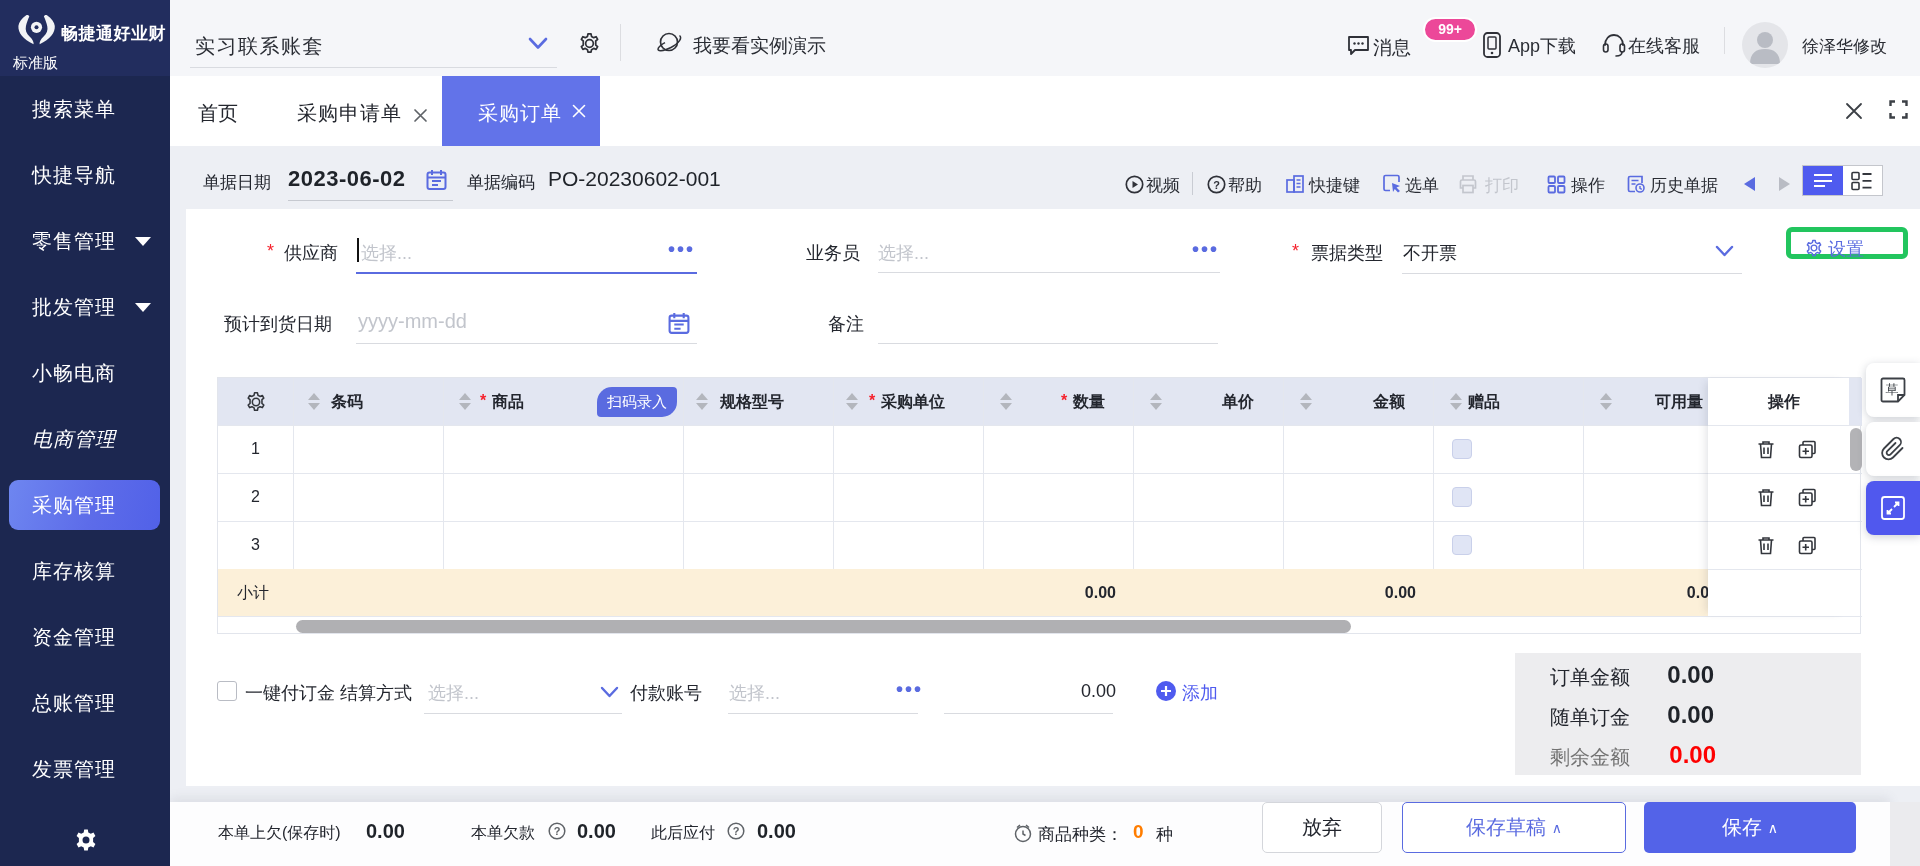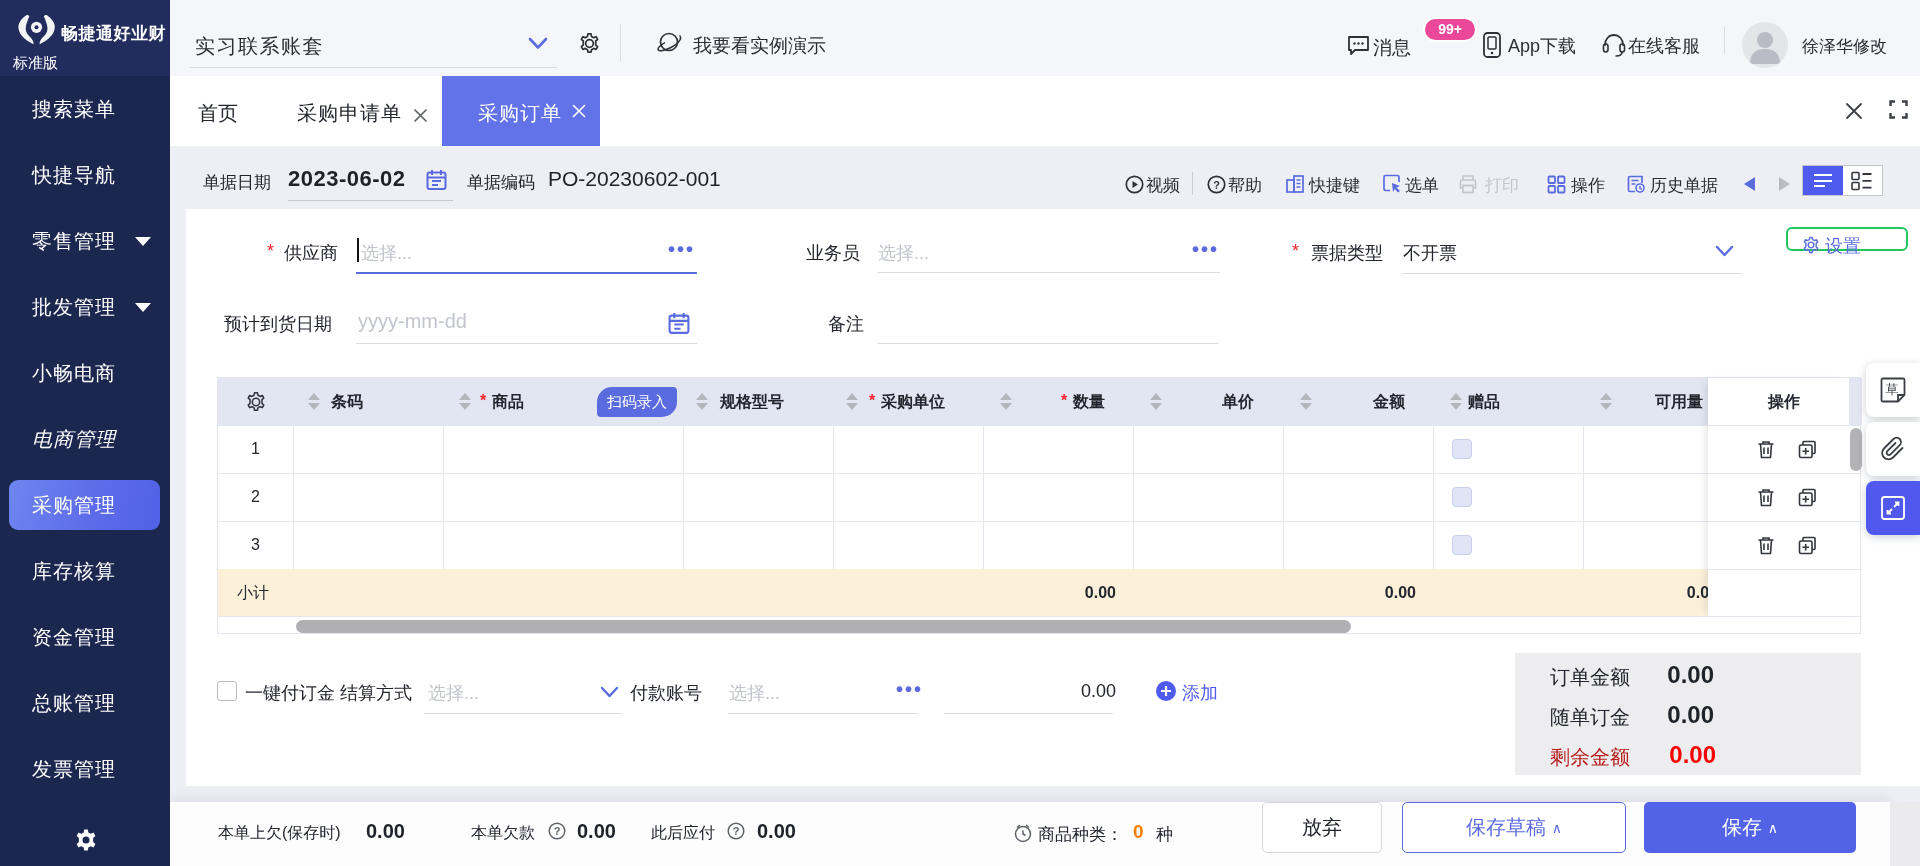--- a/index.html
+++ b/index.html
@@ -219,21 +219,21 @@
   <div class="abs ph" style="left:708px;top:95px;">选择...</div>
   <div class="uline" style="left:708px;top:126px;width:342px;"></div>
   <div class="abs dots3" style="left:1022px;top:92px;">•••</div>
   <div class="abs star" style="left:1122px;top:95px;">*</div>
   <div class="abs lbl" style="left:1141px;top:95px;">票据类型</div>
   <div class="abs lbl" style="left:1233px;top:95px;">不开票</div>
   <svg class="abs" style="left:1545px;top:99px" width="19" height="13" viewBox="0 0 19 13">
       <path d="M2 2 L9.5 10 L17 2" stroke="#5a6be0" stroke-width="2.4" fill="none" stroke-linecap="round" stroke-linejoin="round"></path>
     </svg>
   <div class="uline" style="left:1232px;top:127px;width:340px;"></div>
-  <div class="abs" style="left:1616px;top:81px;width:122px;height:24px;border:2px solid #22c55e;border-radius:6px;background:#fff;font-family:Liberation Mono, monospace;">
+  <div class="abs" style="left:1616px;top:81px;width:122px;height:32px;border:5px solid #22c55e;border-radius:6px;background:#fff;font-family:Liberation Mono, monospace;">
     <svg class="abs" style="left:14px;top:7px" width="18" height="18" viewBox="0 0 19 19">
         <path d="M9.5 6.5 A3 3 0 1 0 9.5 12.5 A3 3 0 1 0 9.5 6.5 M9.5 1.5 L10.8 1.5 L11.2 3.7 L13.1 4.8 L15.2 3.9 L16.5 6.2 L14.9 7.7 L14.9 11.3 L16.5 12.8 L15.2 15.1 L13.1 14.2 L11.2 15.3 L10.8 17.5 L8.2 17.5 L7.8 15.3 L5.9 14.2 L3.8 15.1 L2.5 12.8 L4.1 11.3 L4.1 7.7 L2.5 6.2 L3.8 3.9 L5.9 4.8 L7.8 3.7 L8.2 1.5 Z" fill="none" stroke="#5a6be0" stroke-width="1.5" stroke-linejoin="round"></path>
       </svg>
     <div class="abs" style="left:37px;top:5px;font-size:18px;color:#5a6be0;">设置</div>
   </div>
 
   <div class="abs lbl" style="left:54px;top:166px;">预计到货日期</div>
   <div class="abs ph" style="left:188px;top:164px;font-size:20px;">yyyy-mm-dd</div>
   <svg class="abs" style="left:498px;top:166px" width="22" height="23" viewBox="0 0 21 22">
     <rect x="1.5" y="3.5" width="18" height="16.5" rx="2" fill="none" stroke="#5a6be0" stroke-width="2"></rect>
@@ -358,21 +358,21 @@
       <circle cx="11" cy="11" r="10" fill="#4f5bef"></circle>
       <path d="M11 6 V16 M6 11 H16" stroke="#fff" stroke-width="2.2"></path>
     </svg>
   <div class="abs" style="left:1012px;top:535px;font-size:18px;color:#4f5bef;">添加</div>
 
   <div class="abs" style="left:1345px;top:507px;width:346px;height:122px;background:#ededef;">
     <div class="abs" style="right:231px;top:11px;font-size:20px;color:#23262e;">订单金额</div>
     <div class="abs" style="right:147px;top:8px;font-size:24px;font-weight:bold;color:#1f2329;">0.00</div>
     <div class="abs" style="right:231px;top:51px;font-size:20px;color:#23262e;">随单订金</div>
     <div class="abs" style="right:147px;top:48px;font-size:24px;font-weight:bold;color:#1f2329;">0.00</div>
-    <div class="abs" style="right:231px;top:91px;font-size:20px;color:#b91c1c;">剩余金额</div>
+    <div class="abs" style="right:231px;top:91px;font-size:20px;color:#737373;">剩余金额</div>
     <div class="abs" style="right:145px;top:88px;font-size:24px;font-weight:bold;color:#fe0000;">0.00</div>
   </div>
 </div>
 
 <div class="abs" style="left:1866px;top:363px;width:54px;height:54px;background:#fff;border-radius:8px 0 0 8px;box-shadow:0 2px 8px rgba(60,70,90,0.25);z-index:40;">
   <svg class="abs" style="left:13px;top:13px" width="28" height="28" viewBox="0 0 28 28">
     <path d="M4 2.5 H24 A1.5 1.5 0 0 1 25.5 4 V19 L19 25.5 H4 A1.5 1.5 0 0 1 2.5 24 V4 A1.5 1.5 0 0 1 4 2.5 Z" fill="none" stroke="#3c4046" stroke-width="1.8"></path>
     <path d="M19 25.5 V19 H25.5" fill="none" stroke="#3c4046" stroke-width="1.8"></path>
     <text x="13" y="17.5" font-size="13" text-anchor="middle" fill="#3c4046" font-family="Liberation Sans">草</text>
   </svg>

